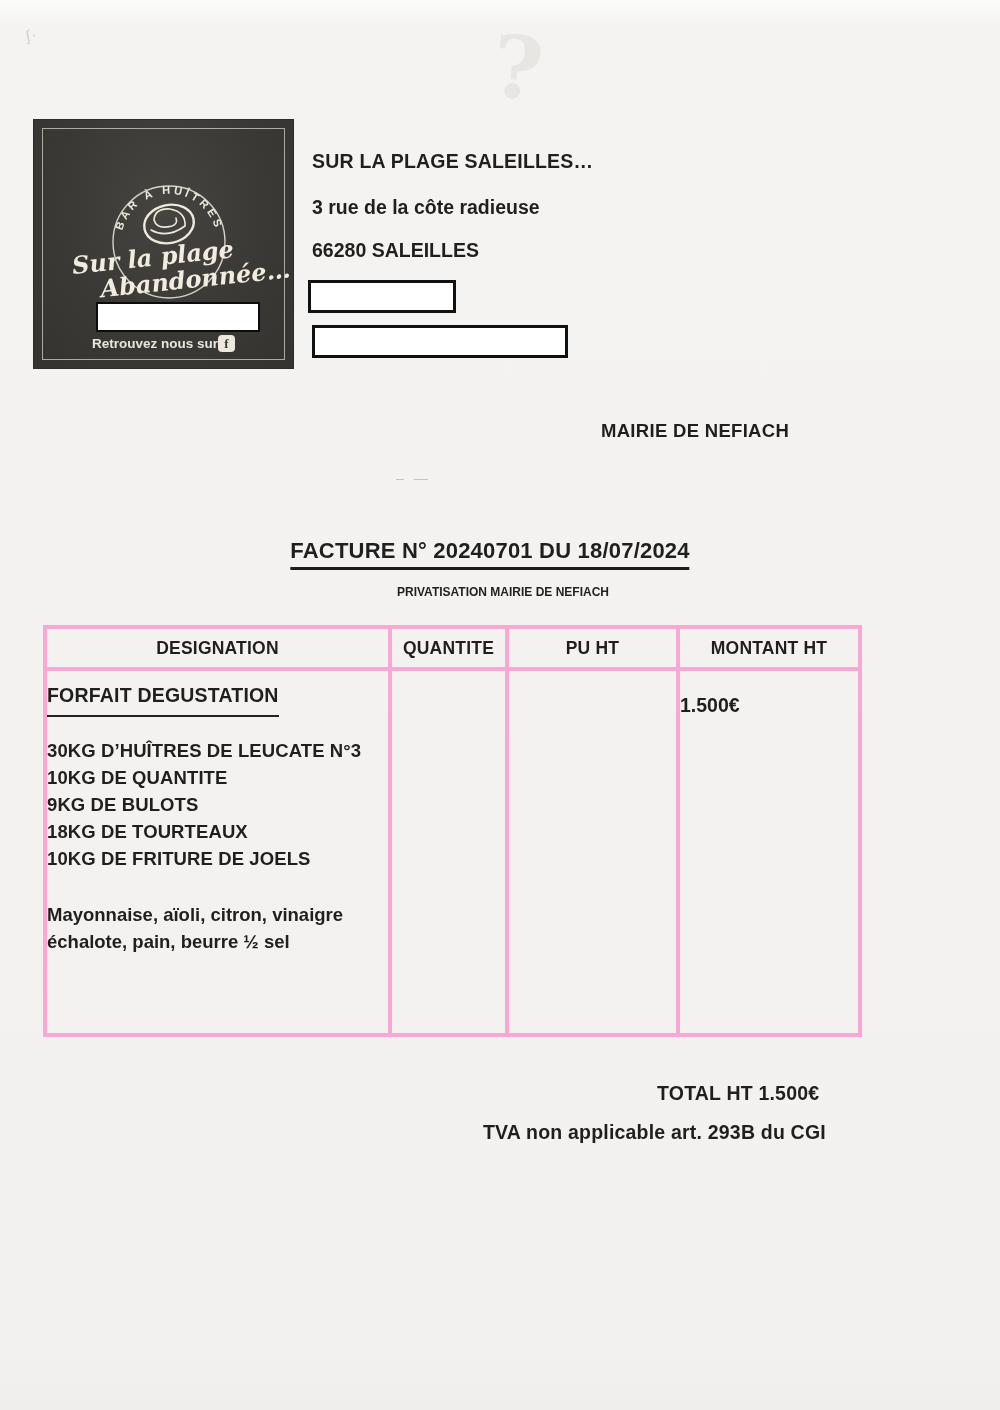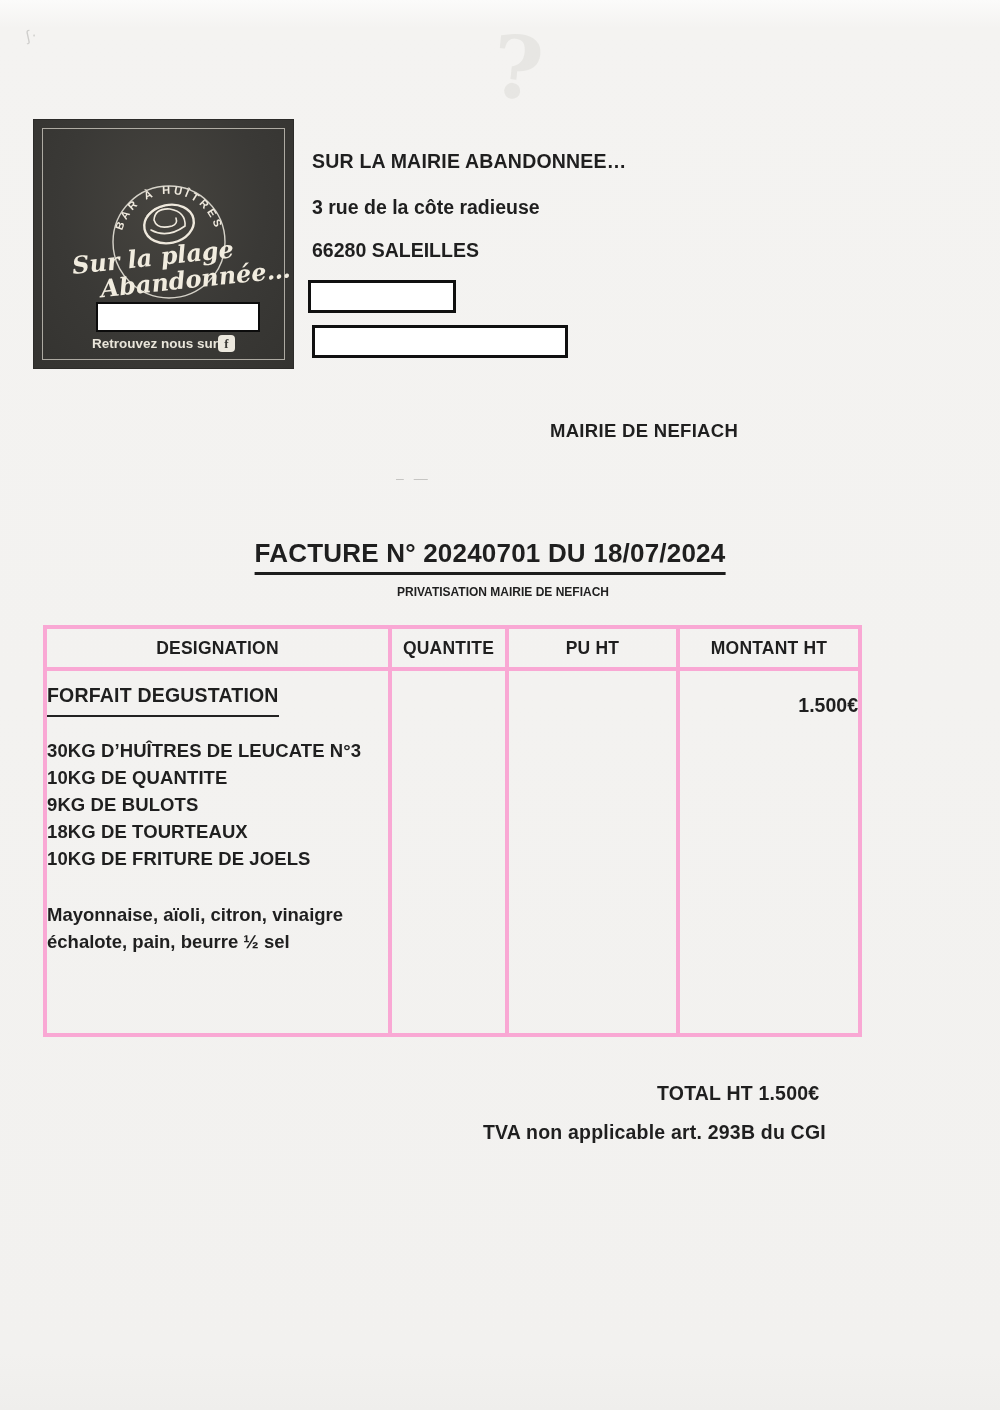--- a/index.html
+++ b/index.html
@@ -54,25 +54,25 @@
     text-align:center;line-height:17px;font-family:"Liberation Serif",serif;
   }
 
   
   .seller-name{left:312px;top:150px;font-size:19.5px;font-weight:bold;letter-spacing:0.2px;}
   .seller-addr1{left:312px;top:196px;font-size:19.5px;font-weight:bold;}
   .seller-addr2{left:312px;top:239px;font-size:19.5px;font-weight:bold;text-align:center;}
   .redacted-1{left:308px;top:280px;width:148px;height:33px;background:#fff;border:3px solid #101010;box-sizing:border-box;}
   .redacted-2{left:312px;top:325px;width:256px;height:33px;background:#fff;border:3px solid #101010;box-sizing:border-box;}
 
-  .client-name{left:550px;top:420px;font-size:18.5px;font-weight:bold;letter-spacing:0.3px;}
+  .client-name{left:601px;top:420px;font-size:18.5px;font-weight:bold;letter-spacing:0.3px;}
 
   .invoice-title{
     left:490px;top:538px;transform:translateX(-50%);
-    font-size:26px;font-weight:bold;letter-spacing:0.2px;
+    font-size:22px;font-weight:bold;letter-spacing:0.2px;
     border-bottom:3px solid #1d1d1d;padding-bottom:3px;white-space:nowrap;
   }
   .invoice-subtitle{
     left:503px;top:585px;transform:translateX(-50%);
     font-size:12px;font-weight:bold;white-space:nowrap;
   }
 
   
   table.invoice{
     position:absolute;left:43px;top:625px;width:815px;height:412px;
@@ -85,21 +85,21 @@
     height:38px;font-size:17.5px;font-weight:bold;
     text-align:center;vertical-align:middle;letter-spacing:0.2px;
   }
   .cell-designation{padding:0 0 0 9px;}
   .forfait-title{
     display:inline-block;margin-top:13px;font-size:19.5px;font-weight:bold;
     border-bottom:2.5px solid #222;padding-bottom:8px;letter-spacing:0.2px;
   }
   .item-lines{margin-top:20px;font-size:18.5px;font-weight:bold;line-height:27px;letter-spacing:0.1px;}
   .condiment-lines{margin-top:29px;font-size:18.5px;font-weight:bold;line-height:27px;}
-  .cell-montant{text-align:right;}
+  .cell-montant{text-align:left;}
   .montant-value{margin-top:23px;font-size:19.5px;font-weight:bold;}
 
   .total-line{left:657px;top:1082px;font-size:19.5px;font-weight:bold;letter-spacing:0.2px;}
   .tva-line{left:483px;top:1121px;font-size:19.5px;font-weight:bold;letter-spacing:0.2px;}
 </style>
 </head>
 <body>
 
 <div class="abs watermark">?</div>
 <div class="abs pencil-mark">ʃ·</div>
@@ -129,21 +129,21 @@
   </svg>
 
   <div class="logo-redacted-box"></div>
 
   <div class="logo-footer">
     <span>Retrouvez nous sur</span>
     <span class="fb-icon">f</span>
   </div>
 </div>
 
-<div class="abs seller-name">SUR LA MAIRIE ABANDONNEE…</div>
+<div class="abs seller-name">SUR LA PLAGE SALEILLES…</div>
 <div class="abs seller-addr1">3 rue de la côte radieuse</div>
 <div class="abs seller-addr2">66280 SALEILLES</div>
 <div class="abs redacted-1"></div>
 <div class="abs redacted-2"></div>
 
 <div class="abs client-name">MAIRIE DE NEFIACH</div>
 
 <div class="abs invoice-title">FACTURE N° 20240701 DU 18/07/2024</div>
 <div class="abs invoice-subtitle">PRIVATISATION MAIRIE DE NEFIACH</div>
 

